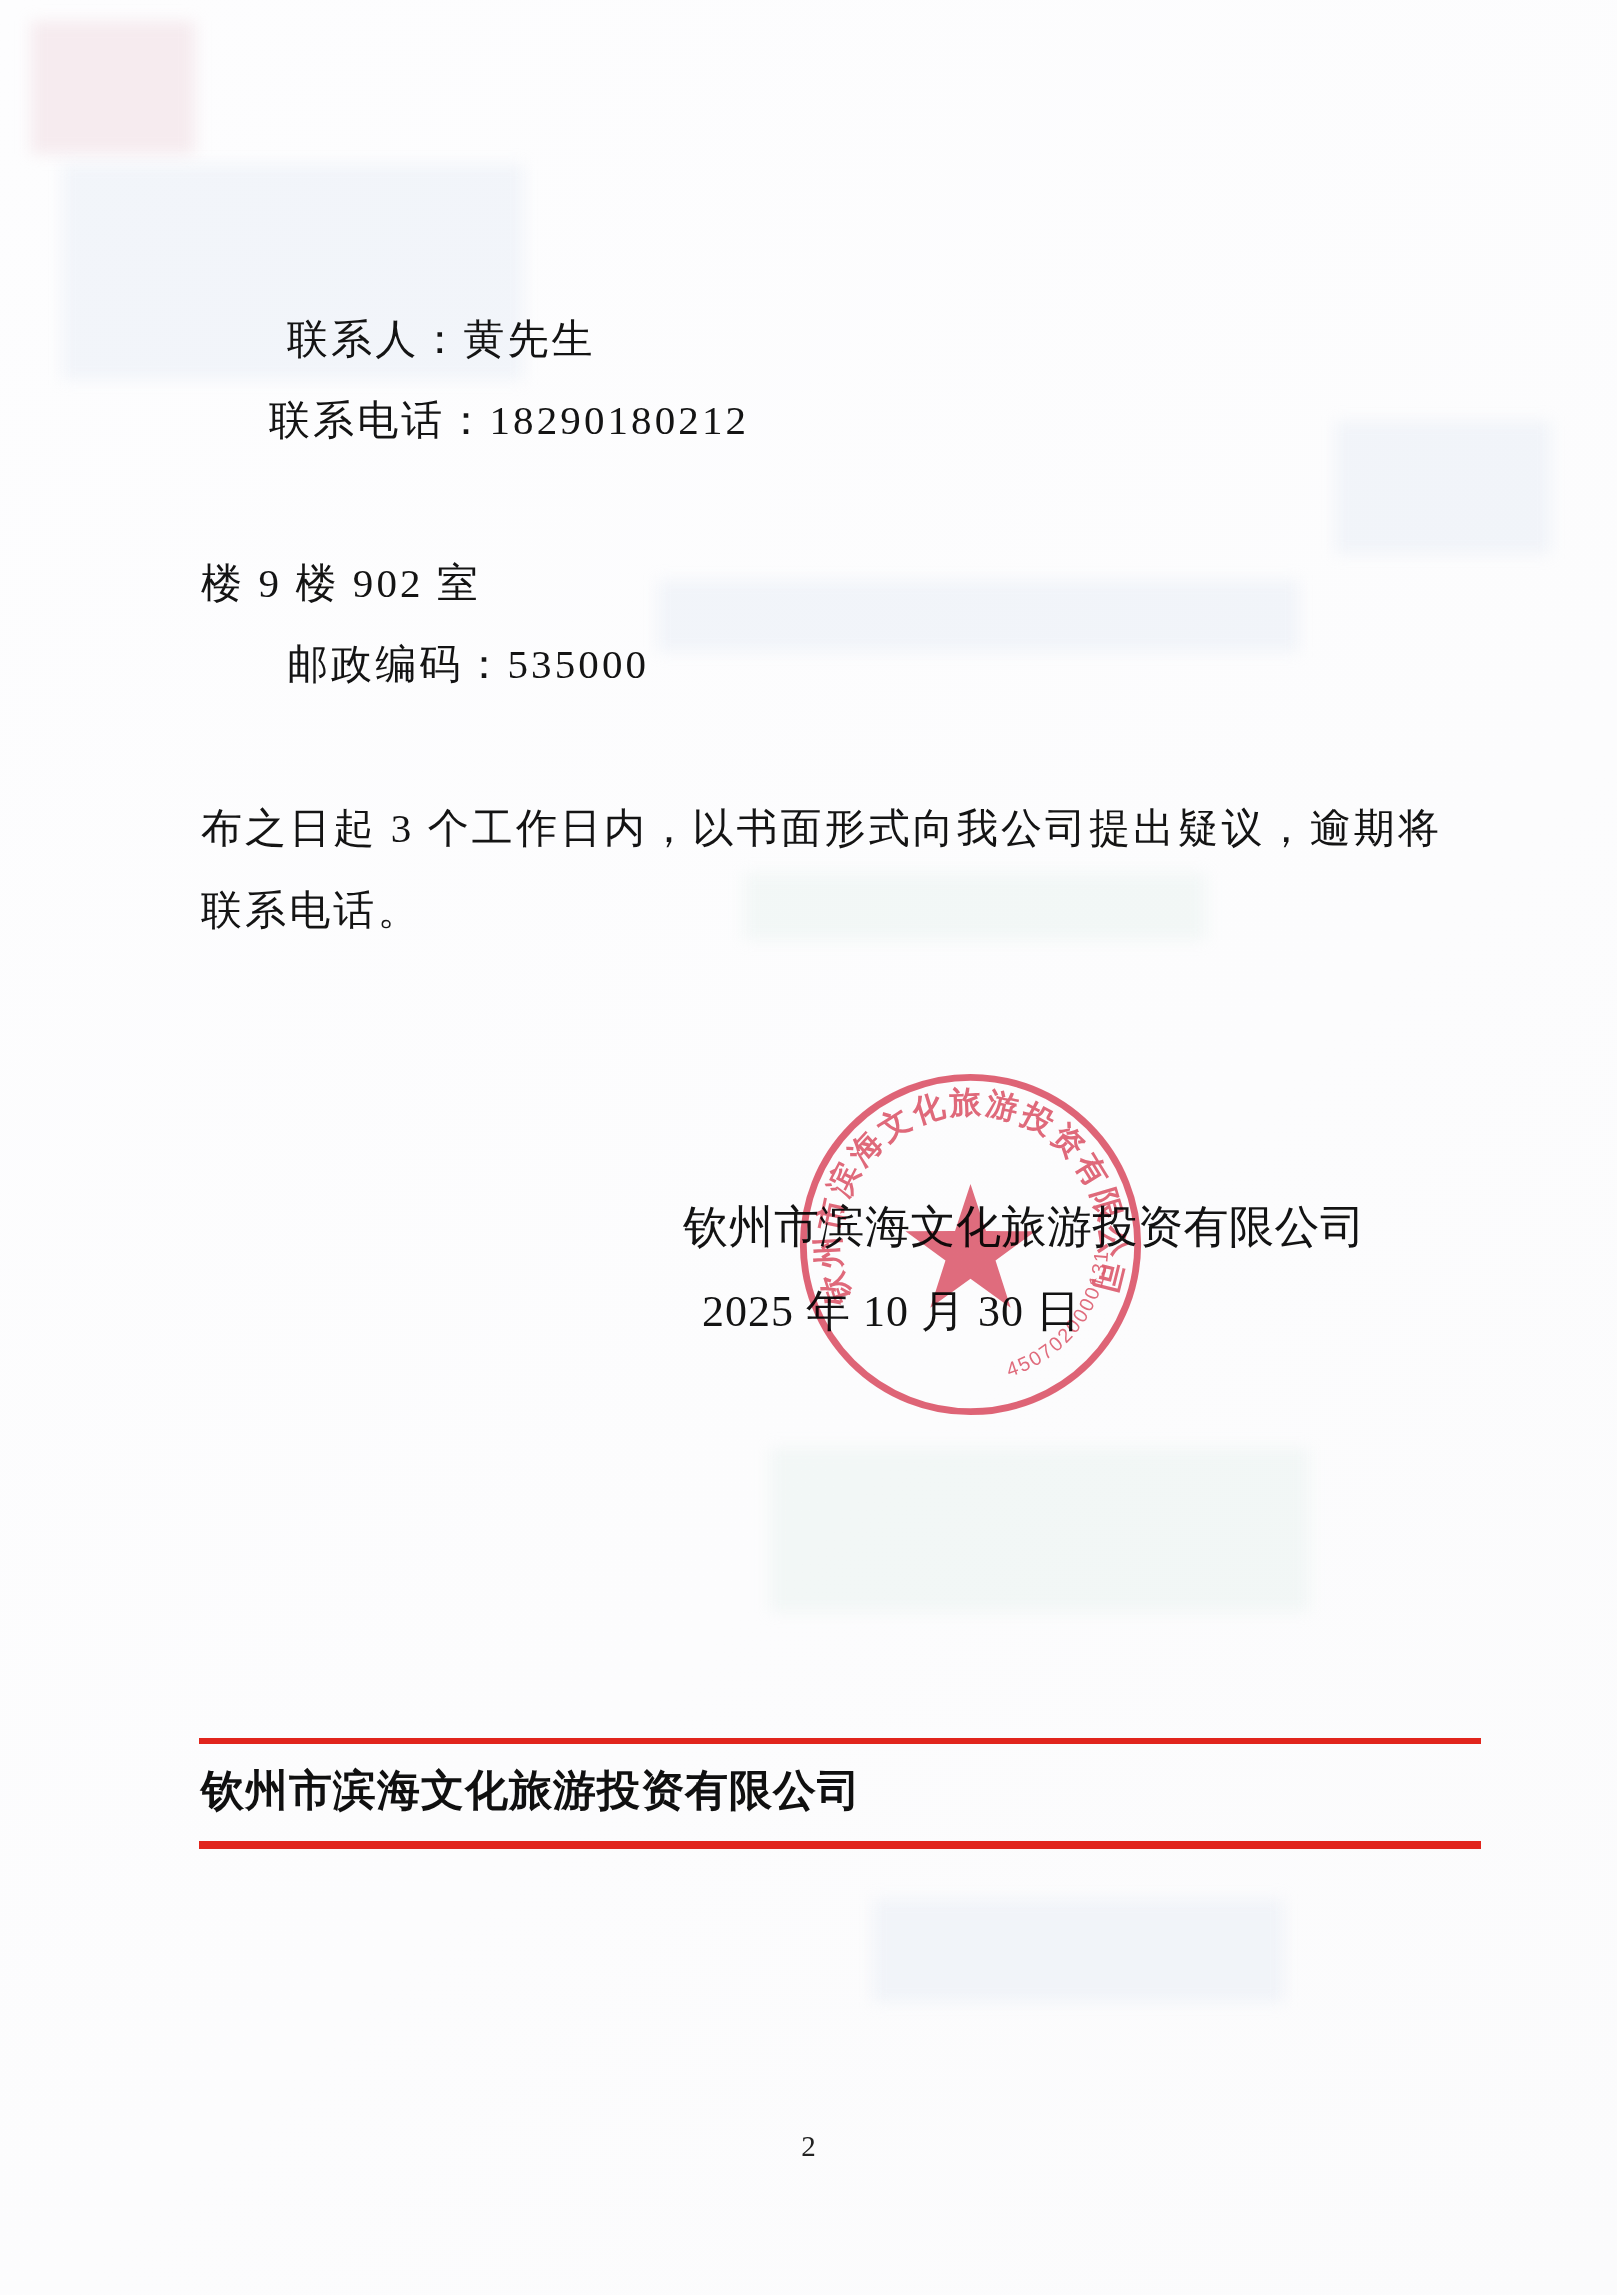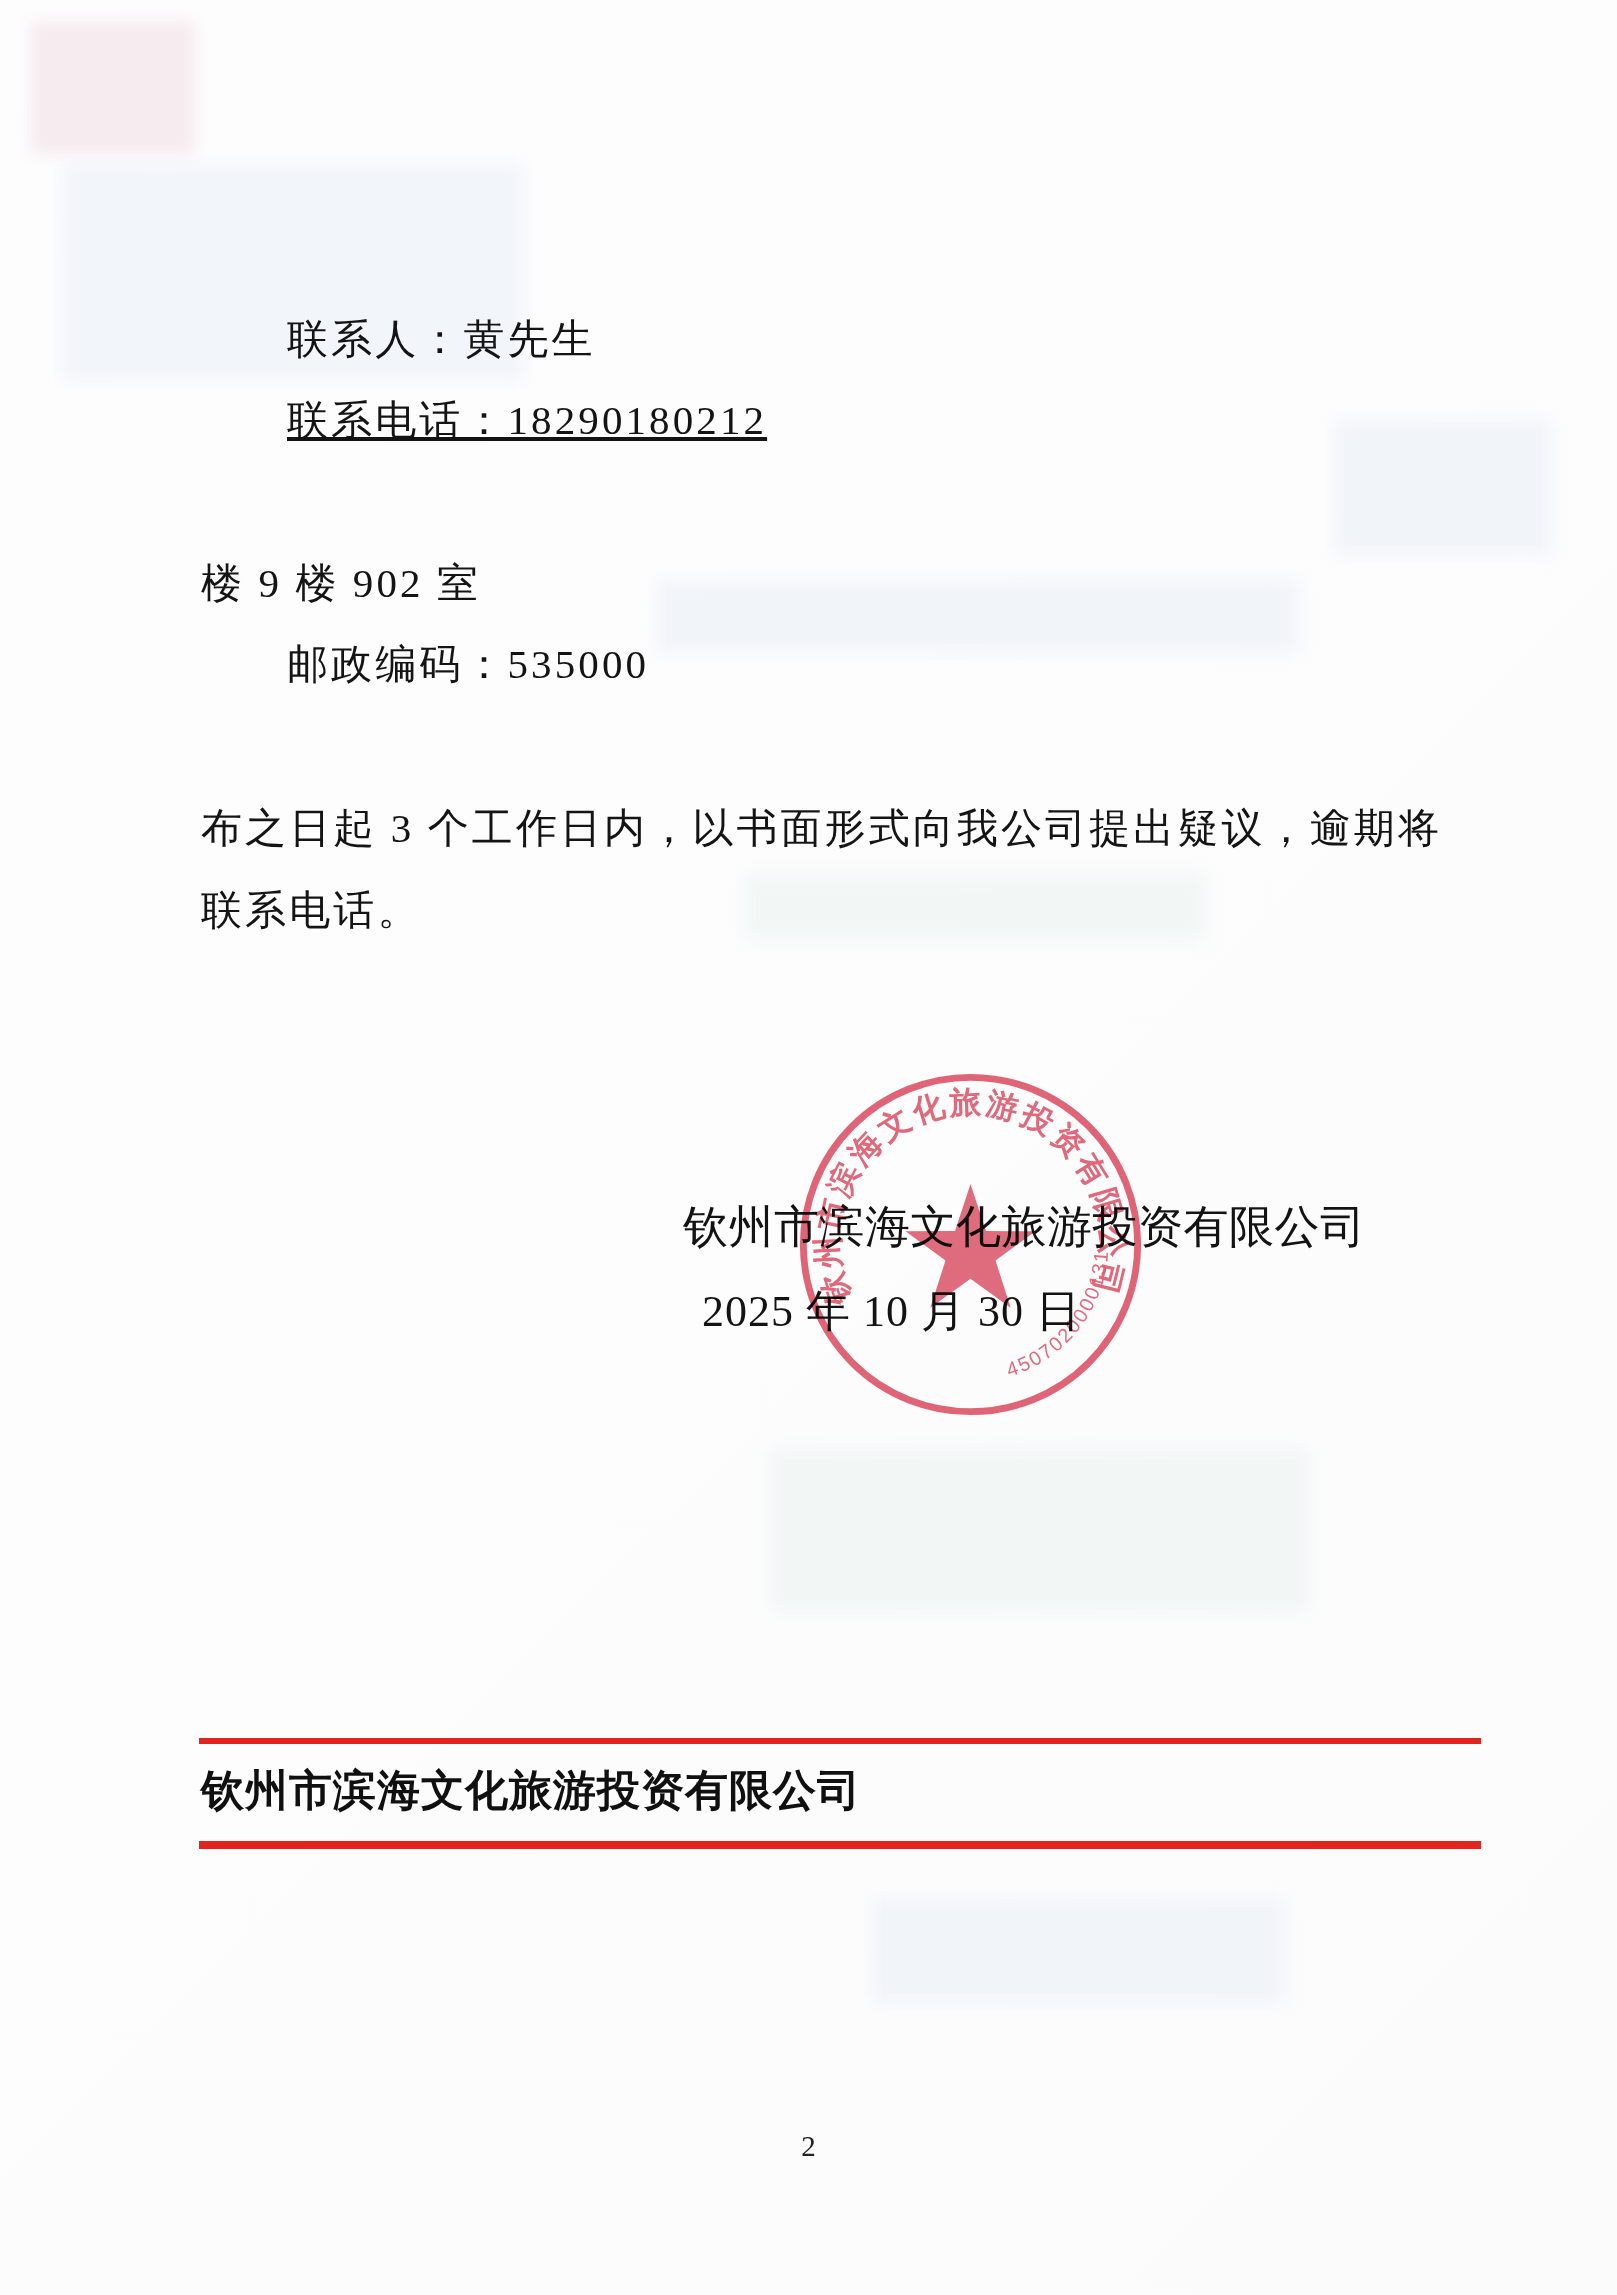--- a/index.html
+++ b/index.html
@@ -71,21 +71,21 @@
 
   <div class="artifact a-pink" style="left:31px;top:20.5px;width:164px;height:133px;"></div>
   <div class="artifact a-blue" style="left:62px;top:164px;width:462px;height:216px;"></div>
   <div class="artifact a-blue" style="left:657px;top:580px;width:642px;height:72px;"></div>
   <div class="artifact a-green" style="left:744px;top:873px;width:462px;height:67px;"></div>
   <div class="artifact a-blue" style="left:1335px;top:421px;width:216px;height:133px;"></div>
   <div class="artifact a-green" style="left:770px;top:1448px;width:539px;height:164px;"></div>
   <div class="artifact a-blue" style="left:873px;top:1899px;width:411px;height:103px;"></div>
 
   <div class="bodyline" style="left:287px;top:317px;">联系人：黄先生</div>
-  <div class="bodyline" style="left:287px;top:398px;text-decoration:underline;">联系电话：18290180212</div>
+  <div class="bodyline" style="left:269px;top:398px;">联系电话：18290180212</div>
   <div class="bodyline" style="left:201px;top:561px;">楼 9 楼 902 室</div>
   <div class="bodyline" style="left:287px;top:642px;">邮政编码：535000</div>
   <div class="bodyline" style="left:201px;top:806px;">布之日起 3 个工作日内，以书面形式向我公司提出疑议，逾期将</div>
   <div class="bodyline" style="left:201px;top:888px;">联系电话。</div>
 
   <div class="sig sig-company">钦州市滨海文化旅游投资有限公司</div>
   <div class="sig sig-date">2025 年 10 月 30 日</div>
 
   <svg class="stamp" viewBox="0 0 660 660">
     <defs>

